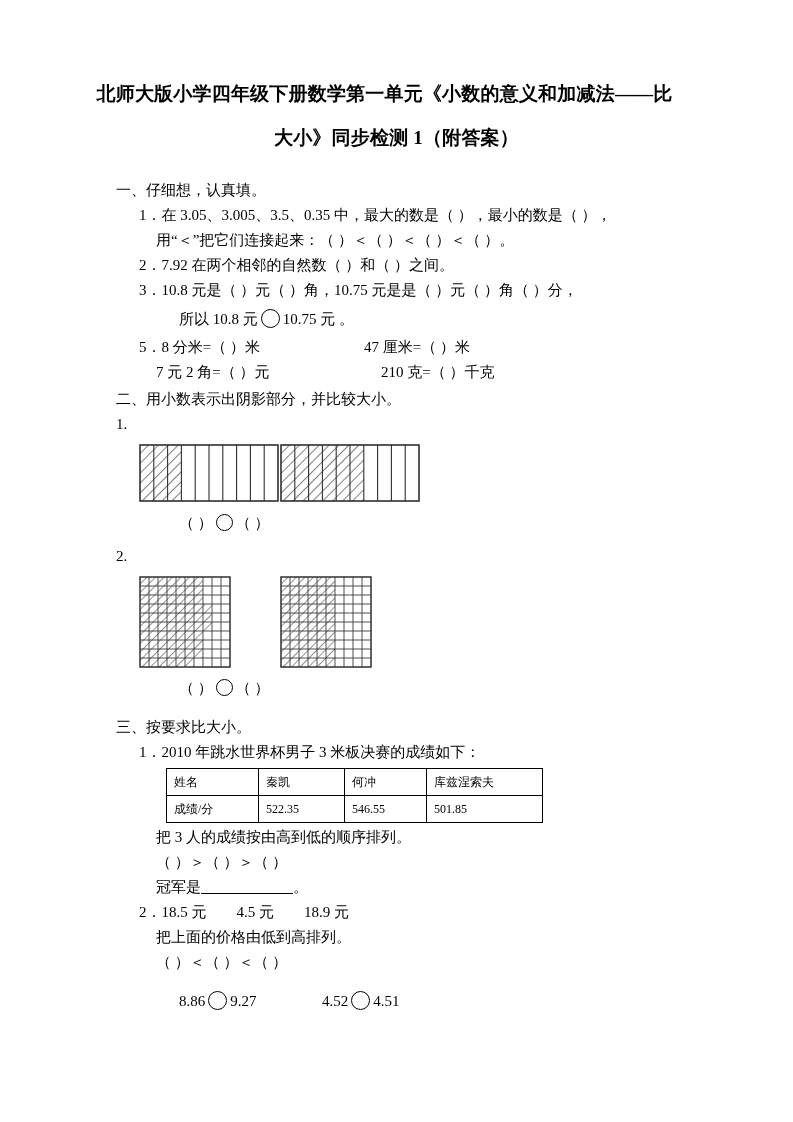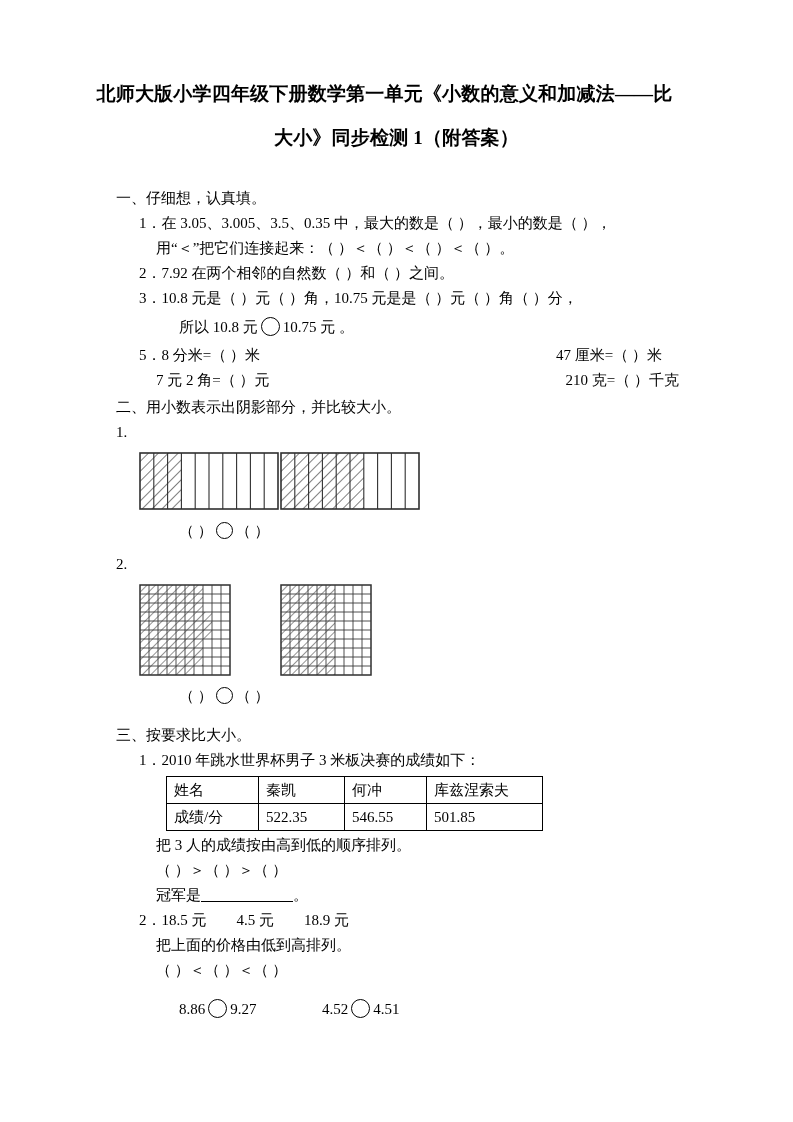--- a/index.html
+++ b/index.html
@@ -34,21 +34,21 @@
     text-align: center;
     letter-spacing: 0.2px;
   }
   .title .line1 { text-align: left; display: block; }
   .title .line2 { text-align: center; display: block; }
 
   
   .body-wrap {
     position: absolute;
     left: 116px;
-    top: 186px;
+    top: 178px;
     width: 620px;
     font-size: 15px;
     line-height: 24.5px;
     font-family: Liberation Serif, serif;
   }
   .sec-head {
     font-size: 15px;
     margin: 0;
     line-height: 25px;
   }
@@ -61,23 +61,23 @@
     margin: 0;
     line-height: 25px;
     padding-left: 40px;
   }
   .item-ind2 {
     margin: 0;
     line-height: 32px;
     padding-left: 63px;
   }
 
-  .row2col { display: flex; gap: 38px; }
+  .row2col { display: flex; }
   .row2col .c1 { width: 225px; }
-  .row2col .c2 { width: 260px; text-align: right; }
+  .row2col .c2 { width: 260px; }
 
   
   .circ {
     display: inline-block;
     width: 17px;
     height: 17px;
     border: 1.6px solid #000;
     border-radius: 50%;
     vertical-align: -3px;
     margin: 0 3px;
@@ -117,21 +117,21 @@
 
   
   table.score {
     border-collapse: collapse;
     margin-left: 50px;
     margin-top: 3px;
     margin-bottom: 2px;
   }
   table.score td {
     border: 1.3px solid #000;
-    font-size: 15px;
+    font-size: 12px;
     padding: 2px 6px 2px 7px;
     height: 22px;
     line-height: 20px;
     white-space: nowrap;
   }
   table.score td.c0 { width: 78px; }
   table.score td.c1 { width: 72px; }
   table.score td.c2 { width: 68px; }
   table.score td.c3 { width: 102px; }
 

